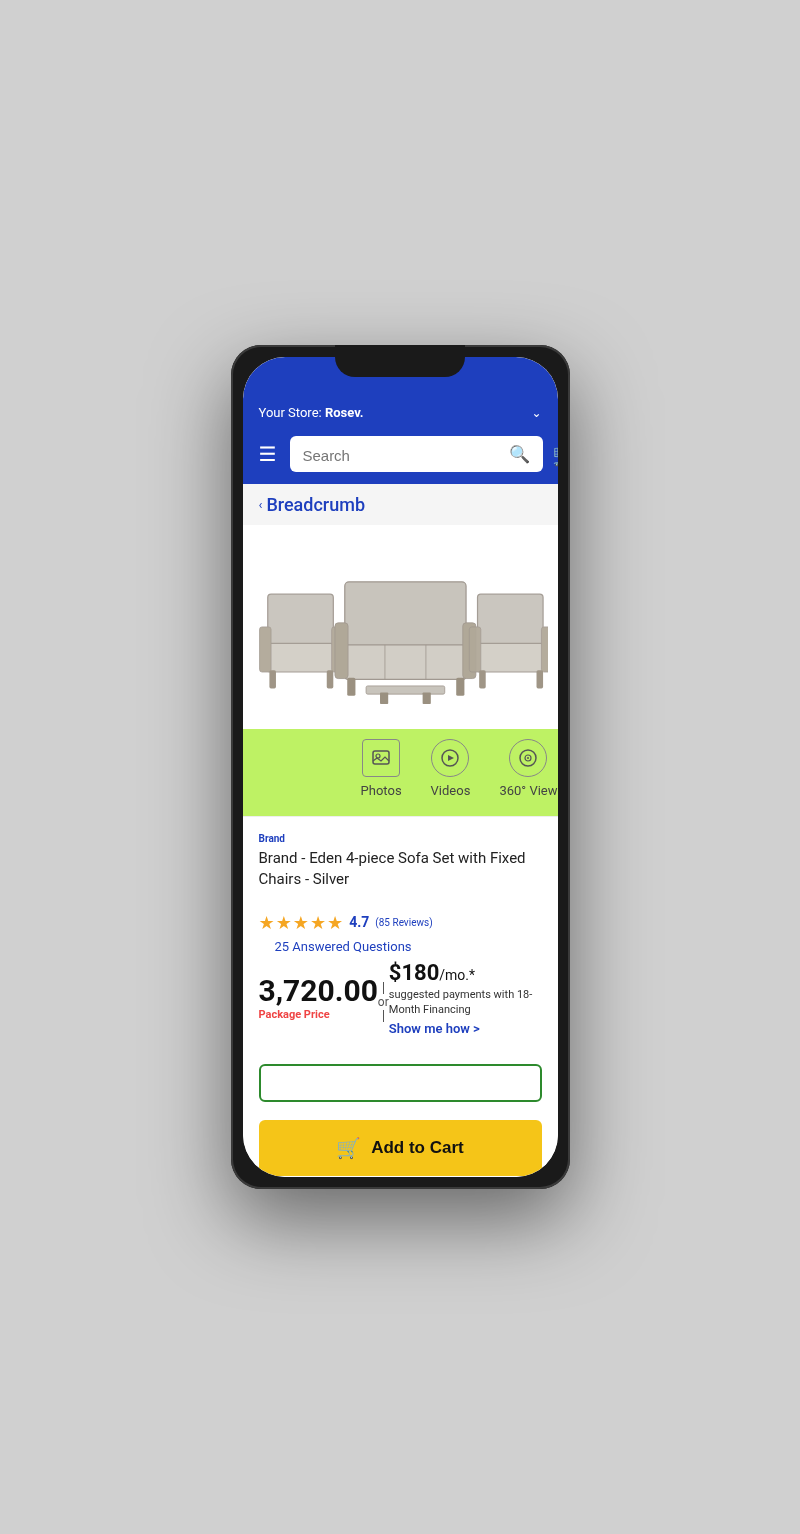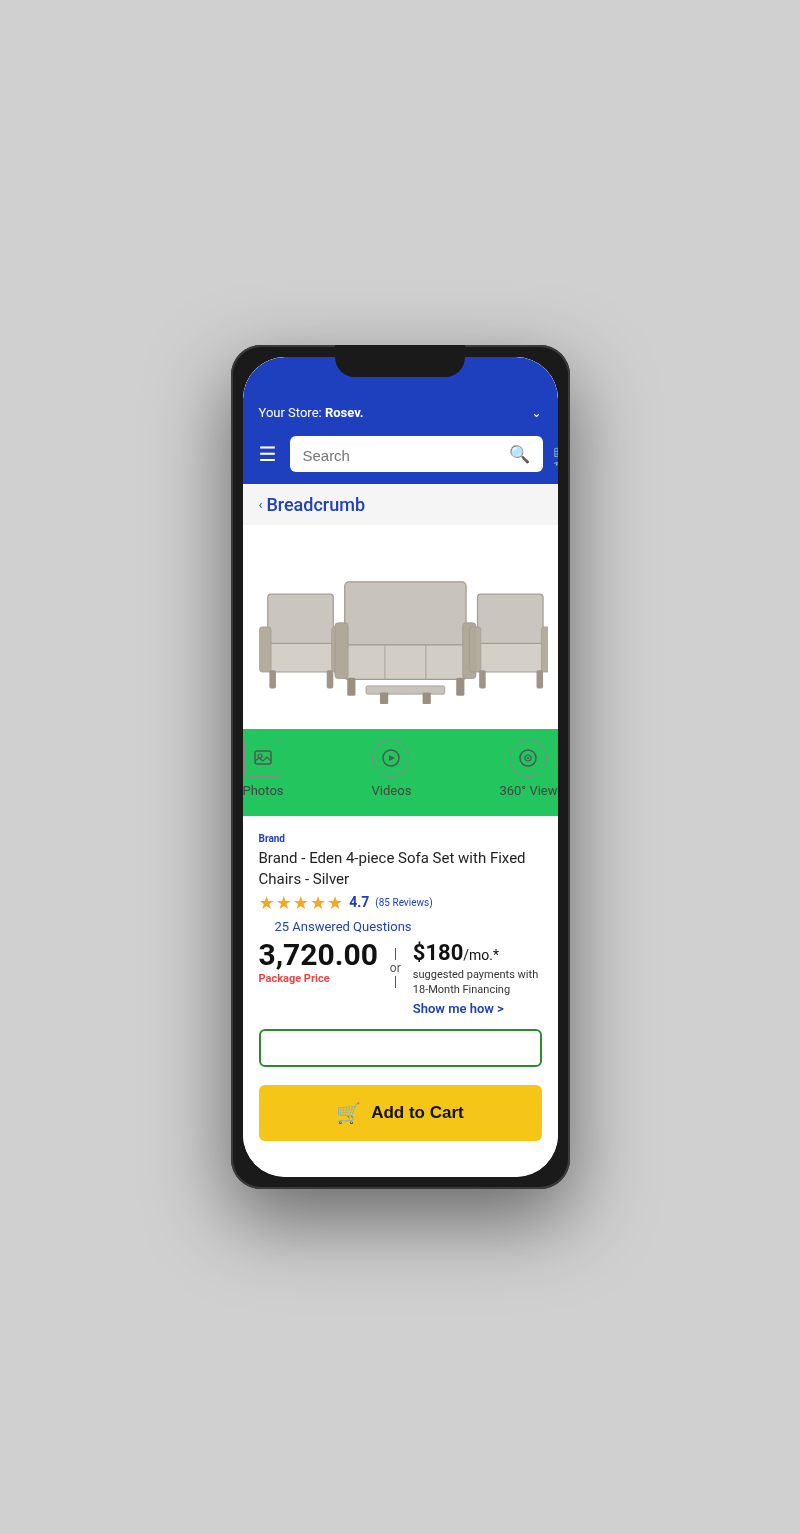--- a/index.html
+++ b/index.html
@@ -132,23 +132,23 @@
       display: flex;
       justify-content: center;
       align-items: center;
       min-height: 200px;
     }
     .furniture-svg {
       width: 100%;
       max-width: 340px;
     }
     .media-tabs {
-      background: #22c55e;
-      display: flex;
-      justify-content: space-between;
+      background: #bef264;
+      display: flex;
+      justify-content: flex-end;
       gap: 29px;
       padding: 10px 0 18px;
       border-bottom: 1px solid #eee;
     }
     .media-tab {
       display: flex;
       flex-direction: column;
       align-items: center;
       gap: 6px;
       color: #444;
@@ -177,21 +177,21 @@
     .brand-label {
       color: #1e3fbe;
       font-size: 10px;
       font-weight: 700;
       margin-bottom: 4px;
     }
     .product-title {
       font-size: 15px;
       color: #222;
       line-height: 1.4;
-      margin-bottom: 2px;
+      margin-bottom: 22px;
     }
     .rating-row {
       display: flex;
       align-items: center;
       gap: 6px;
       margin-bottom: 6px;
     }
     .stars {
       display: flex;
       gap: 1px;
@@ -217,23 +217,23 @@
       margin-left: 16px;
     }
     .highly-rated {
       font-size: 13px;
       color: #333;
       margin-bottom: 14px;
     }
     .highly-rated a { color: #1e3fbe; text-decoration: none; }
     .price-section {
       display: flex;
-      align-items: flex-start;
-      gap: 12px;
-      margin-bottom: 12px;
+      align-items: center;
+      gap: 0;
+      margin-bottom: 27px;
     }
     .price-main {
       flex-shrink: 0;
     }
     .price-number {
       font-size: 30px;
       font-weight: 700;
       color: #111;
       line-height: 1;
     }

